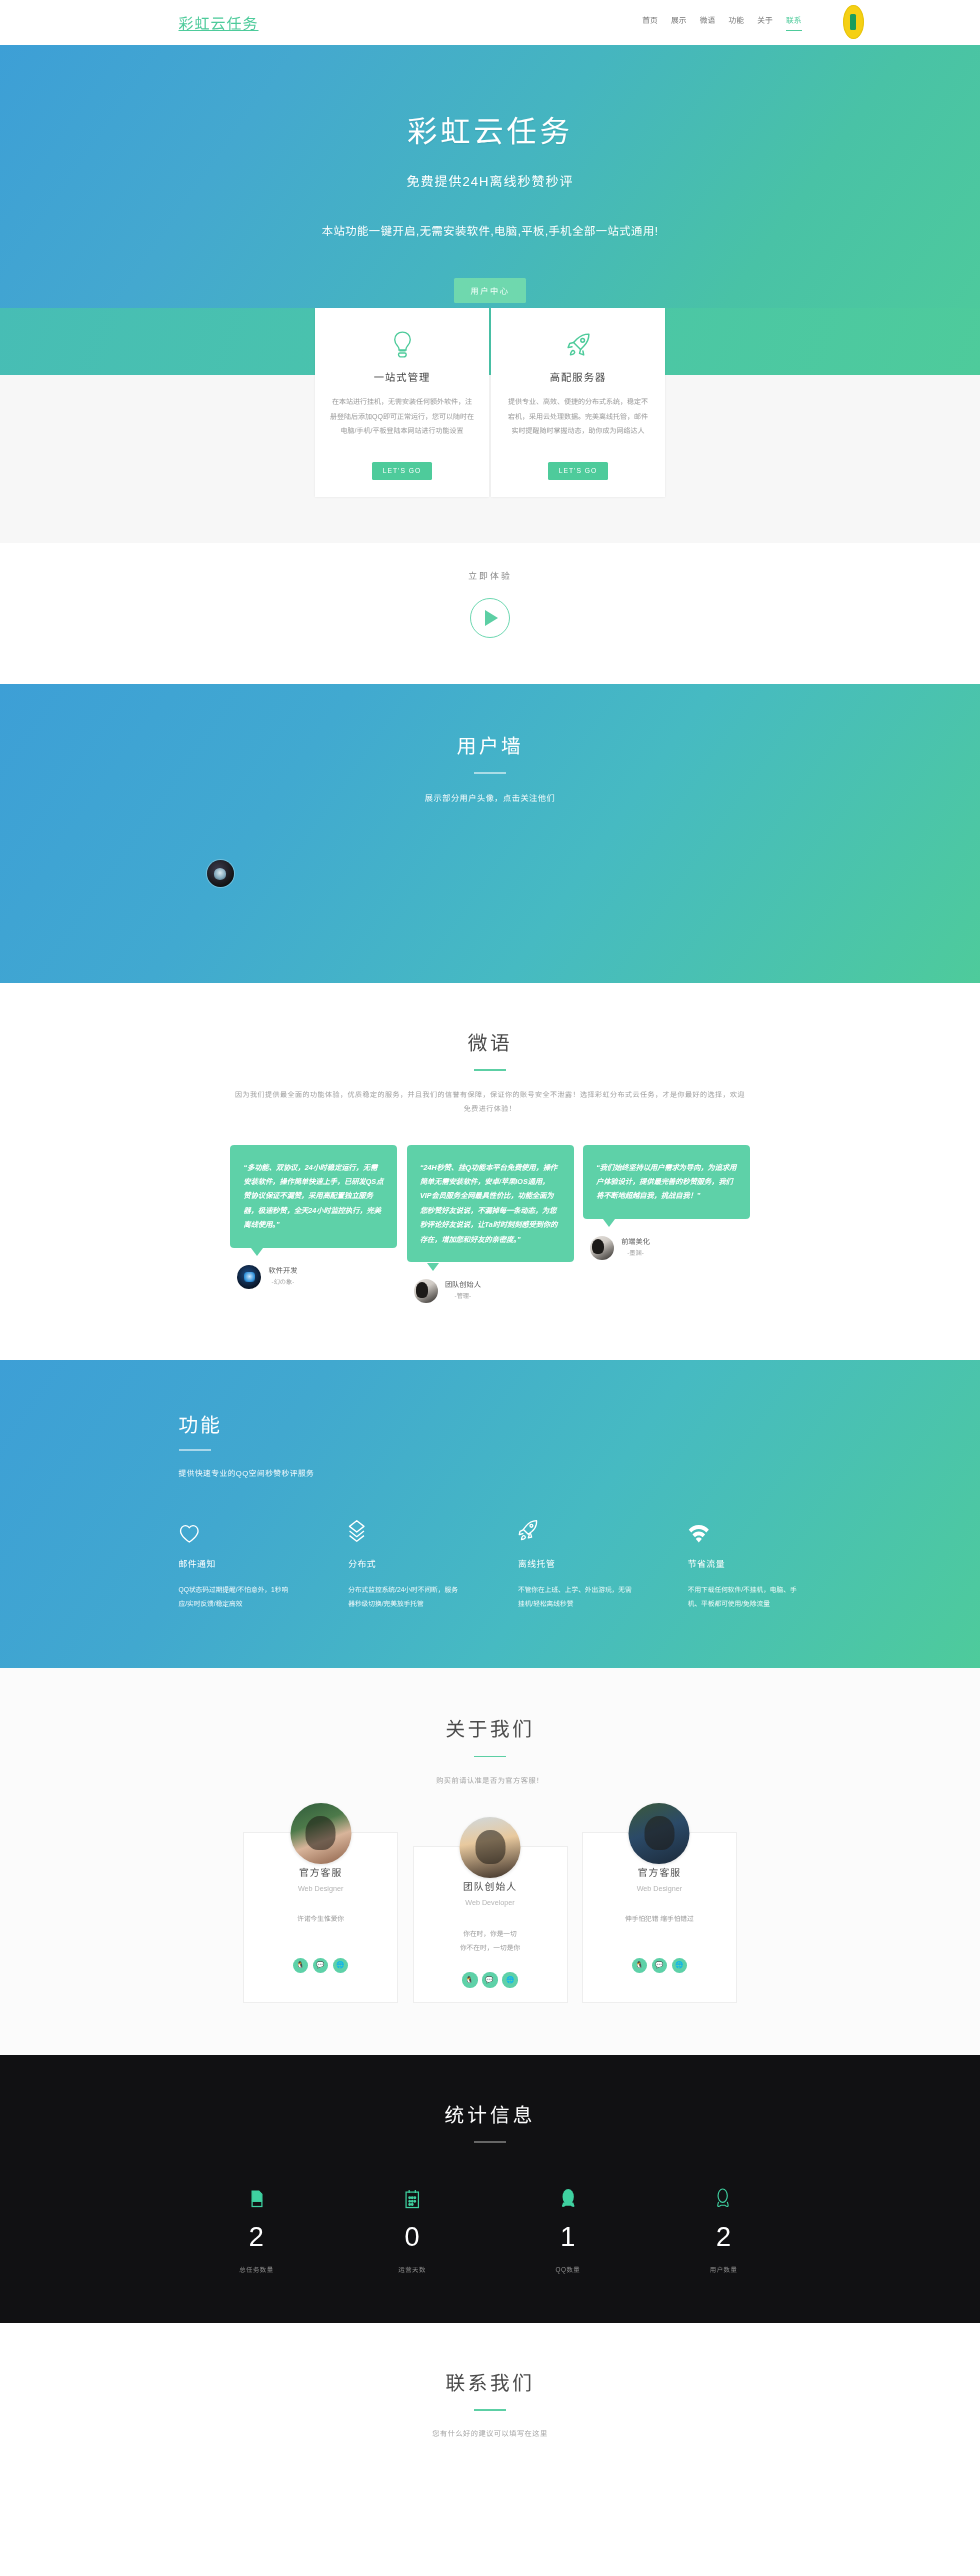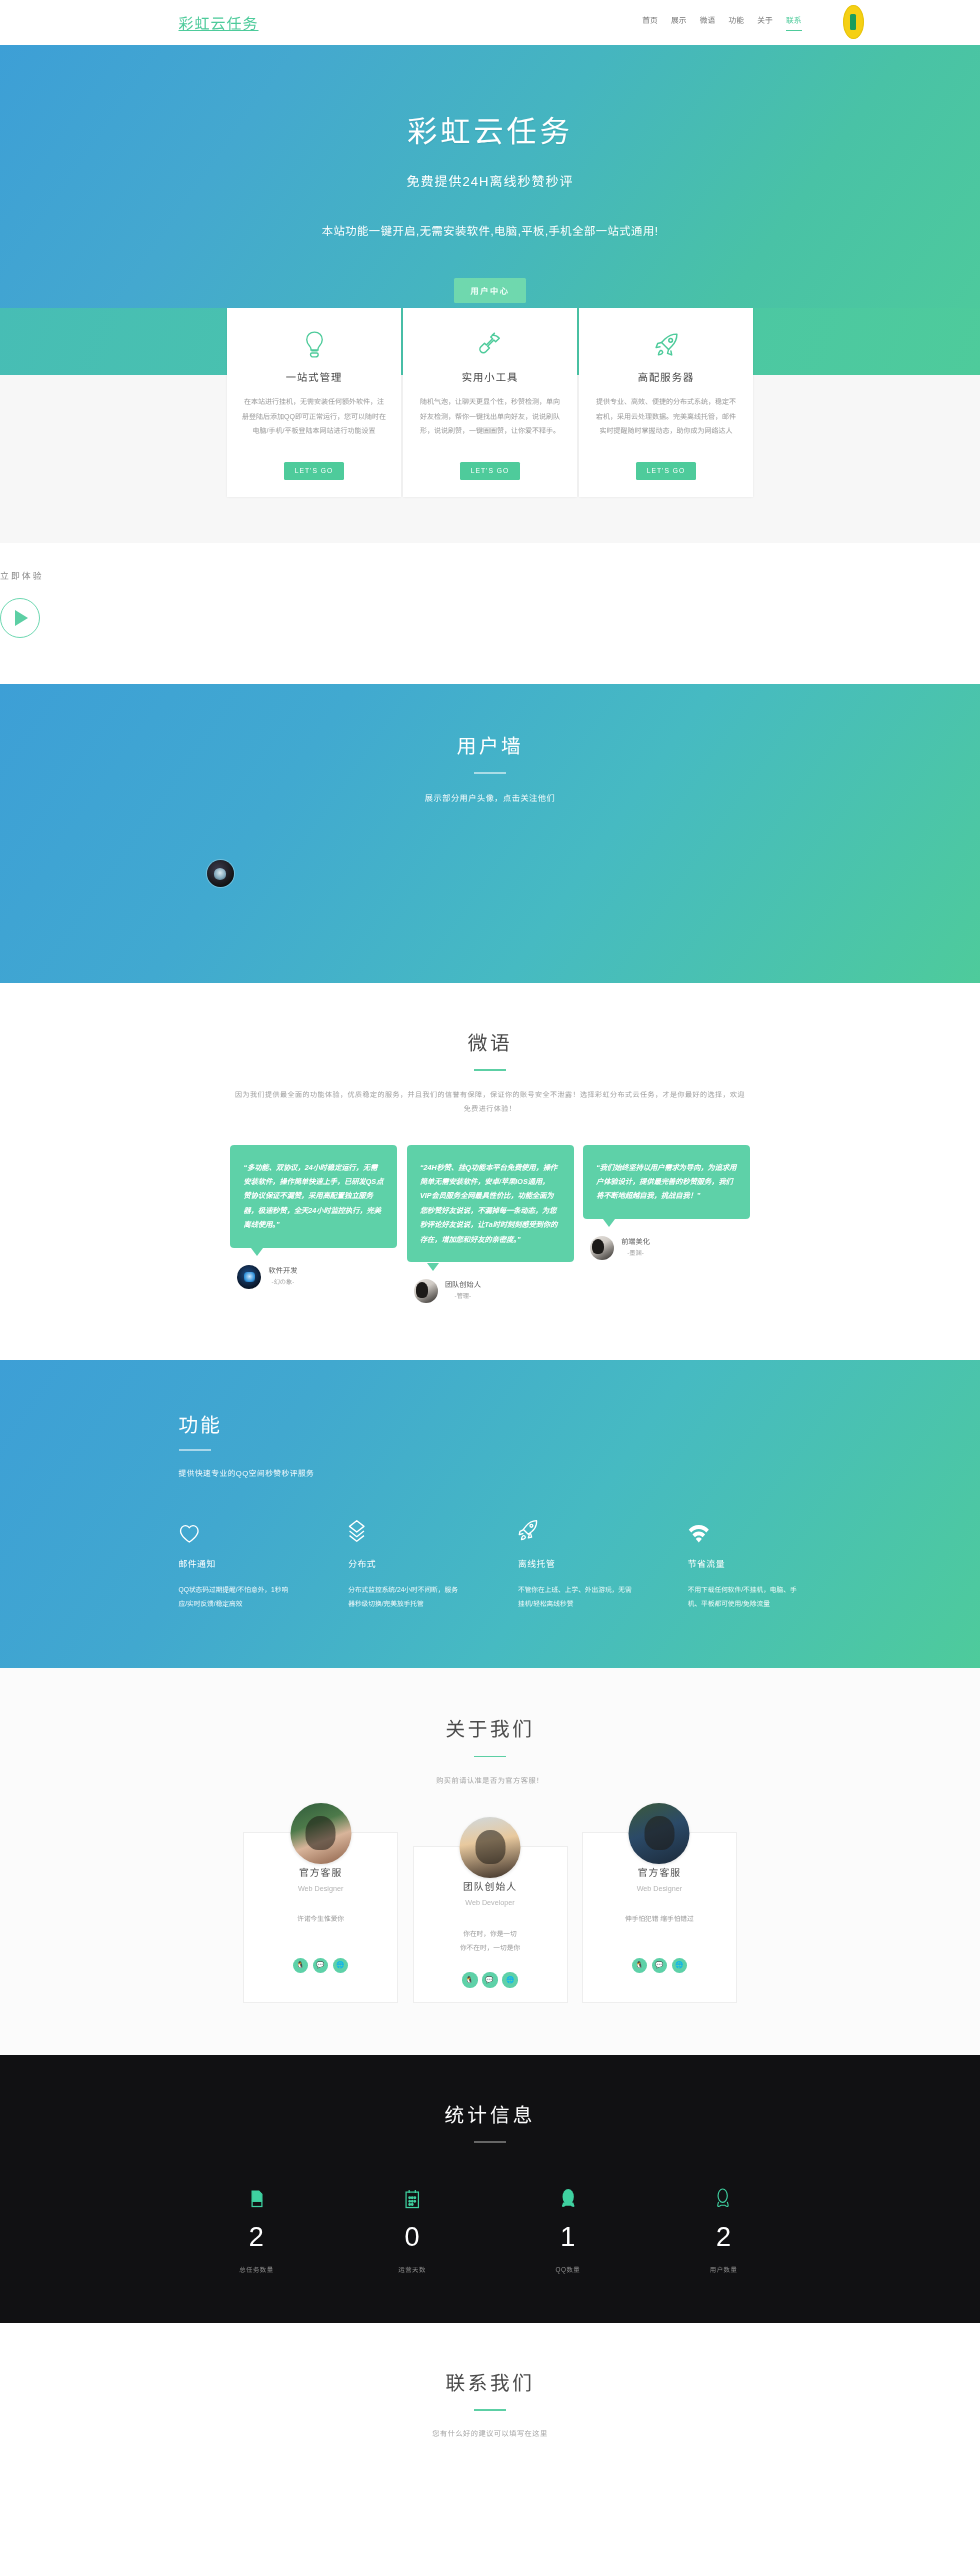--- a/index.html
+++ b/index.html
@@ -28,40 +28,40 @@
   .hero{
     min-height:330px;
     background:linear-gradient(125deg,#3d9fd6 0%,#44a8cf 25%,#45b5c0 50%,#49c2a6 75%,#4ecb9b 100%);
     position:relative;padding-top:62px;text-align:center;color:#fff;overflow:hidden;
   }
   .hero h1{font-size:30px;font-weight:400;letter-spacing:3.1px;margin-bottom:19.6px;text-shadow:0 0.5px 1.5px rgba(0,0,0,.08)}
   .hero .sub{font-size:13px;letter-spacing:1px;font-weight:300;margin-bottom:32px}
   .hero .desc{font-size:11.3px;letter-spacing:0.5px;font-weight:300;margin-bottom:40px}
   .btn-user{
     display:inline-block;background:#6fd8ae;color:#f2fff9;font-size:8.2px;letter-spacing:1.5px;
-    padding:6.7px 16.5px;border-radius:1.5px;text-decoration:none;border:none;cursor:pointer;font-weight:bold;
+    padding:6.7px 16.5px;border-radius:1.5px;text-decoration:none;border:none;cursor:pointer;
   }
   .hero .stat-line{margin-top:16.5px;font-size:8.8px;font-weight:300;letter-spacing:0.3px}
   .hero .stat-line b{color:#e23b2e;font-weight:700;padding:0 1.5px}
 
   
   .cards-zone{position:relative;background:#f7f7f7;padding-bottom:36px}
   .cards-zone:before{content:"";position:absolute;top:-67px;left:0;right:0;height:67px;
     background:linear-gradient(110deg,#47bdb5 0%,#4ac4ab 45%,#4ecb9b 100%)}
   .cards{display:flex;justify-content:center;gap:0;position:relative;top:-67px;margin-bottom:-57px}
   .card{background:#fff;width:174px;padding:20.6px 14.4px 17.5px;text-align:center;
     box-shadow:0 0.5px 2.1px rgba(0,0,0,.08);margin:0 1px}
   .card .ico{height:32px;display:flex;align-items:center;justify-content:center;margin-bottom:8.2px}
   .card h3{font-size:10.3px;color:#444;font-weight:400;letter-spacing:1px;margin-bottom:11.3px}
   .card p{font-size:7px;line-height:2.1;color:#9a9a9a;min-height:60px}
   .btn-go{display:inline-block;margin-top:7.2px;background:#4ecb9b;color:#fff;font-size:6.7px;
     letter-spacing:1px;padding:5.2px 11.3px;border-radius:1.5px;text-decoration:none;border:none;cursor:pointer}
 
   
-  .video-sec{background:#fff;padding:26px 0 46px;text-align:left}
+  .video-sec{background:#fff;padding:26px 0 46px;text-align:center}
   .video-sec .label{font-size:8.8px;color:#888;letter-spacing:2.1px;margin-bottom:15.5px}
   .play-circle{width:40px;height:40px;border:1px solid #6fd8b2;border-radius:50%;
     display:inline-flex;align-items:center;justify-content:center;cursor:pointer;background:#fff}
   .play-tri{width:0;height:0;border-left:13.4px solid #5ccfa4;border-top:8.2px solid transparent;
     border-bottom:8.2px solid transparent;margin-left:3.6px}
 
   
   .wall{
     background:linear-gradient(125deg,#3d9fd6 0%,#41a9d0 30%,#46bac2 60%,#4ecb9b 100%);
     padding:46px 0 82px;text-align:center;color:#fff;position:relative;min-height:299px
@@ -189,30 +189,20 @@
           <svg width="23" height="29" viewBox="0 0 44 56" fill="none" stroke="#4ecb9b" stroke-width="2.6">
             <path d="M22 4c-8.8 0-15 6.6-15 14.6 0 5.6 3 9.2 5.6 12.4 1.6 2 2.6 3.6 2.6 5.6v2h13.6v-2c0-2 1-3.6 2.6-5.6C34 27.8 37 24.2 37 18.6 37 10.6 30.8 4 22 4z"></path>
             <path d="M16 40h12M17.5 44.5h9c1.5 0 2.6 1.2 2.6 2.7 0 2.6-2.2 4.8-4.8 4.8h-5.2c-2.6 0-4.8-2.2-4.8-4.8 0-1.5 1.2-2.7 2.6-2.7z" stroke-linejoin="round"></path>
           </svg>
         </div>
         <h3>一站式管理</h3>
         <p>在本站进行挂机，无需安装任何额外软件，注册登陆后添加QQ即可正常运行，您可以随时在电脑/手机/平板登陆本网站进行功能设置</p>
         <a class="btn-go" href="#">LET'S GO</a>
       </div>
 
-      <div class="card">
-        <div class="ico">
-          <svg width="26" height="27" viewBox="0 0 50 52" fill="none" stroke="#4ecb9b" stroke-width="2.8" stroke-linejoin="round" stroke-linecap="round">
-            <path d="M33.5 4.5 26.5 11.5l3.5 3.5-12 12-3.5-3.5-7 7c-2.6 2.6-2.6 6.8 0 9.4s6.8 2.6 9.4 0l7-7-3.5-3.5 12-12 3.5 3.5 7-7c-4.2-4.6-8.8-6.1-13.4-5.9z"></path>
-          </svg>
-        </div>
-        <h3>实用小工具</h3>
-        <p>随机气泡，让聊天更显个性，秒赞检测，单向好友检测，帮你一键找出单向好友，说说刷队形，说说刷赞，一键圈圈赞，让你爱不释手。</p>
-        <a class="btn-go" href="#">LET'S GO</a>
-      </div>
 
       <div class="card">
         <div class="ico">
           <svg width="27" height="27" viewBox="0 0 52 52" fill="none" stroke="#4ecb9b" stroke-width="2.8" stroke-linejoin="round" stroke-linecap="round">
             <path d="M46 6c-9 0-17 3.5-23 9.5l-6.5 6.5 13.5 13.5 6.5-6.5C42.5 23 46 15 46 6z"></path>
             <circle cx="34" cy="18" r="3.6"></circle>
             <path d="M16.5 22 9 24l-3 8 7.5-1.5M30 35.5 28 43l8 3-1.5-7.5"></path>
             <path d="M13 39c-2 2-2.5 7-2.5 7s5-.5 7-2.5c1.4-1.4 1.4-3.6 0-5s-3.1-.9-4.5.5z"></path>
           </svg>
         </div>

